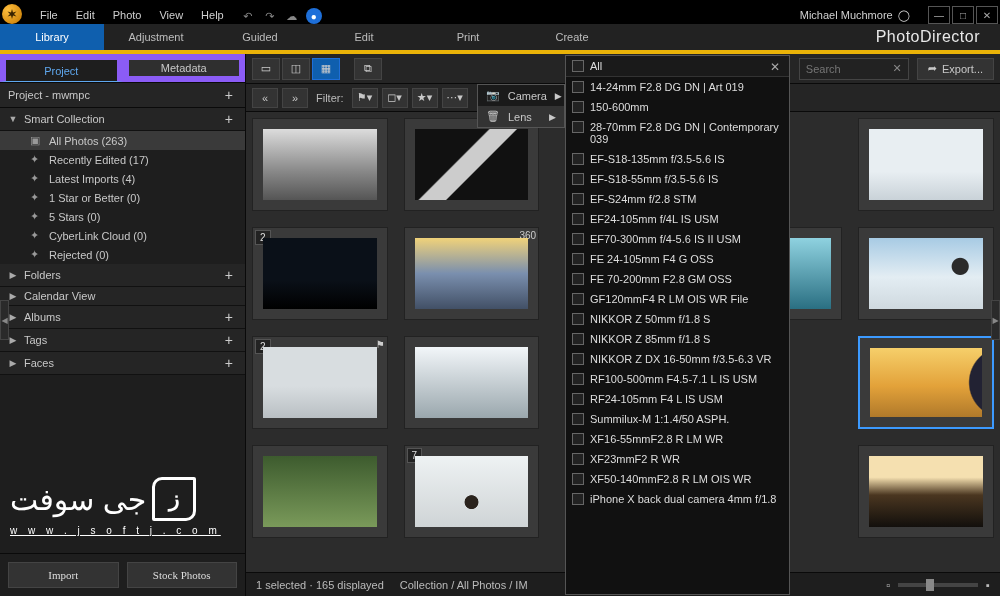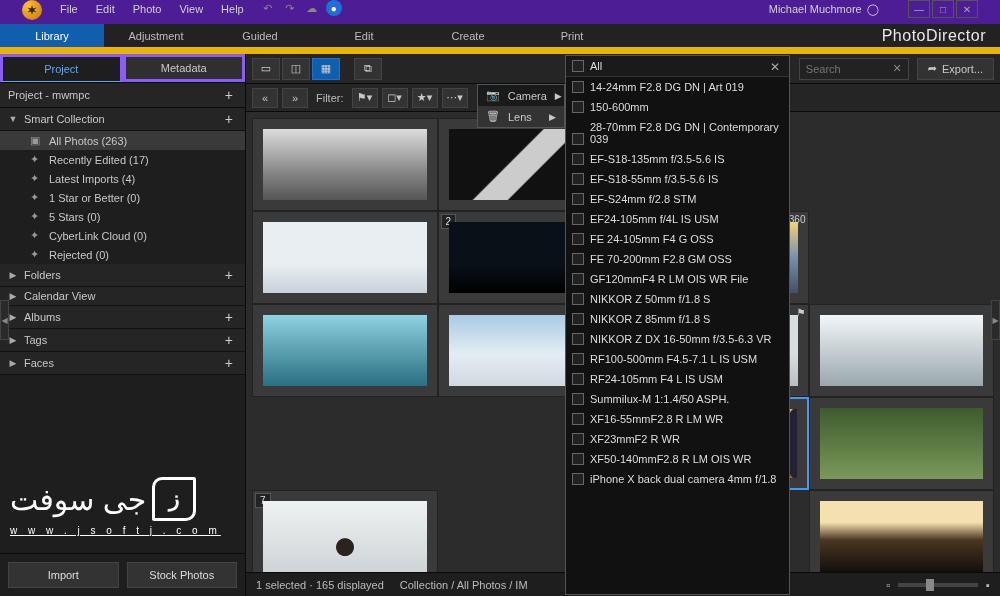--- a/index.html
+++ b/index.html
@@ -1,55 +1,55 @@
 <!DOCTYPE html>
 <html><head>
 <meta charset="utf-8">
 <style>
   * { margin: 0; padding: 0; box-sizing: border-box; font-family: "Segoe UI", Tahoma, sans-serif; }
   body { background: #1a1a1a; color: #c8c8c8; width: 1000px; height: 596px; overflow: hidden; position: relative; font-size: 11px; }
-  .titlebar { height: 24px; display: flex; align-items: flex-start; padding: 0 22px; background: #4c1d95; }
+  .titlebar { height: 24px; display: flex; align-items: flex-end; padding: 0 2px; background: #000000; }
   .logo { width: 20px; height: 20px; border-radius: 50%; background: radial-gradient(circle at 30% 30%, #ffbe3d, #c47800); margin-right: 10px; display:flex; align-items:center; justify-content:center; }
   .logo svg { width:12px; height:12px; }
   .menubar { display: flex; gap: 2px; }
   .menubar span { padding: 3px 8px; cursor: pointer; color:#d0d0d0; }
   .title-icons { display:flex; gap:6px; align-items:center; margin-left:8px; }
   .title-icons .ic { width:16px; height:16px; display:flex; align-items:center; justify-content:center; color:#888; }
   .title-icons .blue-badge { background:#1e6fd9; border-radius:50%; color:#fff; font-size:10px; width:16px; height:16px; }
-  .title-right { margin-left: auto; display: flex; align-items: center; gap: 19px; }
+  .title-right { margin-left: auto; display: flex; align-items: center; gap: 8px; }
   .user { color:#d0d0d0; display:flex; align-items:center; gap:5px; }
   .win-btns { display:flex; gap:2px; margin-left:10px; }
   .win-btns div { width:22px; height:18px; display:flex; align-items:center; justify-content:center; color:#aaa; border:1px solid #555; font-size:10px; }
 
-  .modulebar { height: 30px; background:#222; display:flex; align-items:stretch; border-bottom:7px solid #eab308; }
+  .modulebar { height: 30px; background:#222; display:flex; align-items:stretch; border-bottom:4px solid #eab308; }
   .module { flex:0 0 104px; display:flex; align-items:center; justify-content:center; color:#bdbdbd; cursor:pointer; }
   .module.active { background:#0f5fae; color:#fff; }
-  .brand { margin-left:auto; padding-right:14px; display:flex; align-items:center; color:#e8e8e8; font-size:16px; letter-spacing:0.5px; }
+  .brand { margin-left:auto; padding-right:20px; display:flex; align-items:center; color:#e8e8e8; font-size:16px; letter-spacing:0.5px; }
 
   .main { display:flex; height: calc(596px - 24px - 30px); }
 
   .sidebar { width: 246px; background:#1e1e1e; display:flex; flex-direction:column; border-right:1px solid #0a0a0a; }
   .side-tabs { display:flex; height:28px; }
-  .side-tab { flex:1; display:flex; align-items:center; justify-content:center; background:#2f2f2f; border:3px solid #8b5cf6; cursor:pointer; }
+  .side-tab { flex:1; display:flex; align-items:center; justify-content:center; background:#2f2f2f; border:6px solid #8b5cf6; cursor:pointer; }
   .side-tab.active { background:#1e1e1e; color:#5fa8ef; border-bottom:1px solid #5fa8ef; }
 
   .proj-head { padding:4px 8px; background:#252525; display:flex; align-items:center; justify-content:space-between; border-top:1px solid #0a0a0a; border-bottom:1px solid #0a0a0a; }
   .plus { font-size:14px; color:#ccc; cursor:pointer; padding:0 4px; }
 
   .tree { flex:0 0 auto; background:#1e1e1e; }
   .tree-row { display:flex; align-items:center; padding:3px 8px; cursor:pointer; gap:5px; }
   .tree-row.lvl1 { background:#252525; justify-content:space-between; border-bottom:1px solid #111; }
   .tree-row.lvl1 .lbl-group { display:flex; align-items:center; gap:6px; }
   .tree-row.lvl2 { padding-left:30px; }
   .tree-row.lvl2.sel { background:#3a3a3a; }
   .tree .caret { width:10px; text-align:center; color:#aaa; font-size:9px; }
   .tree .ic { width:14px; color:#999; font-size:11px; }
 
   .side-bottom { margin-top:auto; padding:8px; display:flex; gap:8px; border-top:1px solid #0a0a0a; }
-  .btn { flex:1; height:26px; background:#333; border:1px solid #444; display:flex; align-items:center; justify-content:center; cursor:pointer; color:#ddd; }
+  .btn { flex:1; height:26px; background:#333; border:1px solid #444; display:flex; align-items:center; justify-content:center; cursor:pointer; color:#ddd;font-family:Liberation Serif, serif; }
 
   .edge-tab { position:absolute; top: 300px; width:9px; height:40px; background:#2a2a2a; border:1px solid #444; display:flex; align-items:center; justify-content:center; color:#888; font-size:8px; z-index:5; }
   .edge-left { left:0; }
   .edge-right { right:0; }
 
   .content { flex:1; display:flex; flex-direction:column; background:#2c2c2c; }
   .toolbar1 { height:30px; background:#252525; border-bottom:1px solid #0a0a0a; display:flex; align-items:center; padding:0 6px; gap:2px; }
   .tbtn { width:28px; height:22px; background:#333; border:1px solid #444; display:flex; align-items:center; justify-content:center; color:#ccc; cursor:pointer; }
   .tbtn.active { background:#0f5fae; border-color:#1e6fd9; }
   .spacer { flex:1; }
@@ -61,27 +61,27 @@
   .filter-lbl { color:#bbb; margin-left:4px; margin-right:4px; }
   .fbtn { width:26px; height:20px; background:#333; border:1px solid #444; display:flex; align-items:center; justify-content:center; cursor:pointer; }
 
   .submenu { position:absolute; background:#1a1a1a; border:1px solid #555; z-index:20; }
   .submenu-row { display:flex; align-items:center; padding:4px 8px; gap:8px; cursor:pointer; white-space:nowrap; }
   .submenu-row:hover, .submenu-row.sel { background:#333; }
   .submenu-row .arrow { margin-left:auto; font-size:9px; }
   .cam-menu { left: 477px; top: 84px; width: 88px; }
 
   .lens-panel { position:absolute; left:565px; top:55px; width:225px; height:540px; background:#111; border:1px solid #555; z-index:30; overflow:hidden; }
-  .lens-row { display:flex; align-items:flex-end; padding:4px 6px; gap:6px; cursor:pointer; font-size:11px; color:#ddd; }
+  .lens-row { display:flex; align-items:flex-start; padding:4px 6px; gap:6px; cursor:pointer; font-size:11px; color:#ddd; }
   .chk { width:12px; height:12px; border:1px solid #666; background:#222; flex-shrink:0; }
   .lens-row.hdr { background:#1a1a1a; border-bottom:1px solid #333; }
   .lens-close { position:absolute; top:2px; right:4px; color:#aaa; cursor:pointer; font-size:12px; padding:2px 5px; }
 
   .grid { flex:1; padding:6px; overflow:hidden; background:#2c2c2c; }
-  .grid-inner { display:grid; grid-template-columns: repeat(4, 1fr); gap:0; }
+  .grid-inner { display:grid; grid-template-columns: repeat(5, 1fr); gap:16px; }
   .thumb { position:relative; height:93px; background:#3a3a3a; border:1px solid #222; overflow:hidden; }
   .thumb.sel { border:2px solid #3c9aff; }
   .thumb .badge { position:absolute; top:2px; left:2px; background:#222; color:#ddd; font-size:10px; padding:1px 4px; border:1px solid #555; }
   .thumb .ic360 { position:absolute; top:2px; right:2px; color:#ccc; font-size:10px; }
   .thumb .img { position:absolute; top:10px; left:10px; right:10px; bottom:10px; }
   .hidden-col { visibility:hidden; }
 
   .statusbar { height:24px; background:#1e1e1e; border-top:1px solid #0a0a0a; display:flex; align-items:center; padding:0 10px; gap:16px; color:#bbb; }
   .statusbar .mid { }
   .statusbar .right { margin-left:auto; display:flex; align-items:center; gap:8px; }
@@ -139,22 +139,22 @@
       <div>✕</div>
     </div>
   </div>
 </div>
 
 <div class="modulebar">
   <div class="module active">Library</div>
   <div class="module">Adjustment</div>
   <div class="module">Guided</div>
   <div class="module">Edit</div>
+  <div class="module">Print</div>
   <div class="module">Create</div>
-  <div class="module">Print</div>
   <div class="brand">PhotoDirector</div>
 </div>
 
 <div class="main">
 
   <div class="sidebar">
     <div class="side-tabs">
       <div class="side-tab active">Project</div>
       <div class="side-tab">Metadata</div>
     </div>
@@ -387,20 +387,24 @@
       <div class="lens-row">
         <div class="chk"></div>
         <span>EF-S24mm f/2.8 STM</span>
       </div>
       <div class="lens-row">
         <div class="chk"></div>
         <span>EF24-105mm f/4L IS USM</span>
       </div>
       <div class="lens-row">
         <div class="chk"></div>
+        <span>EF70-300mm f/4-5.6 IS II USM</span>
+      </div>
+      <div class="lens-row">
+        <div class="chk"></div>
         <span>FE 24-105mm F4 G OSS</span>
       </div>
       <div class="lens-row">
         <div class="chk"></div>
         <span>FE 70-200mm F2.8 GM OSS</span>
       </div>
       <div class="lens-row">
         <div class="chk"></div>
         <span>GF120mmF4 R LM OIS WR File</span>
       </div>

